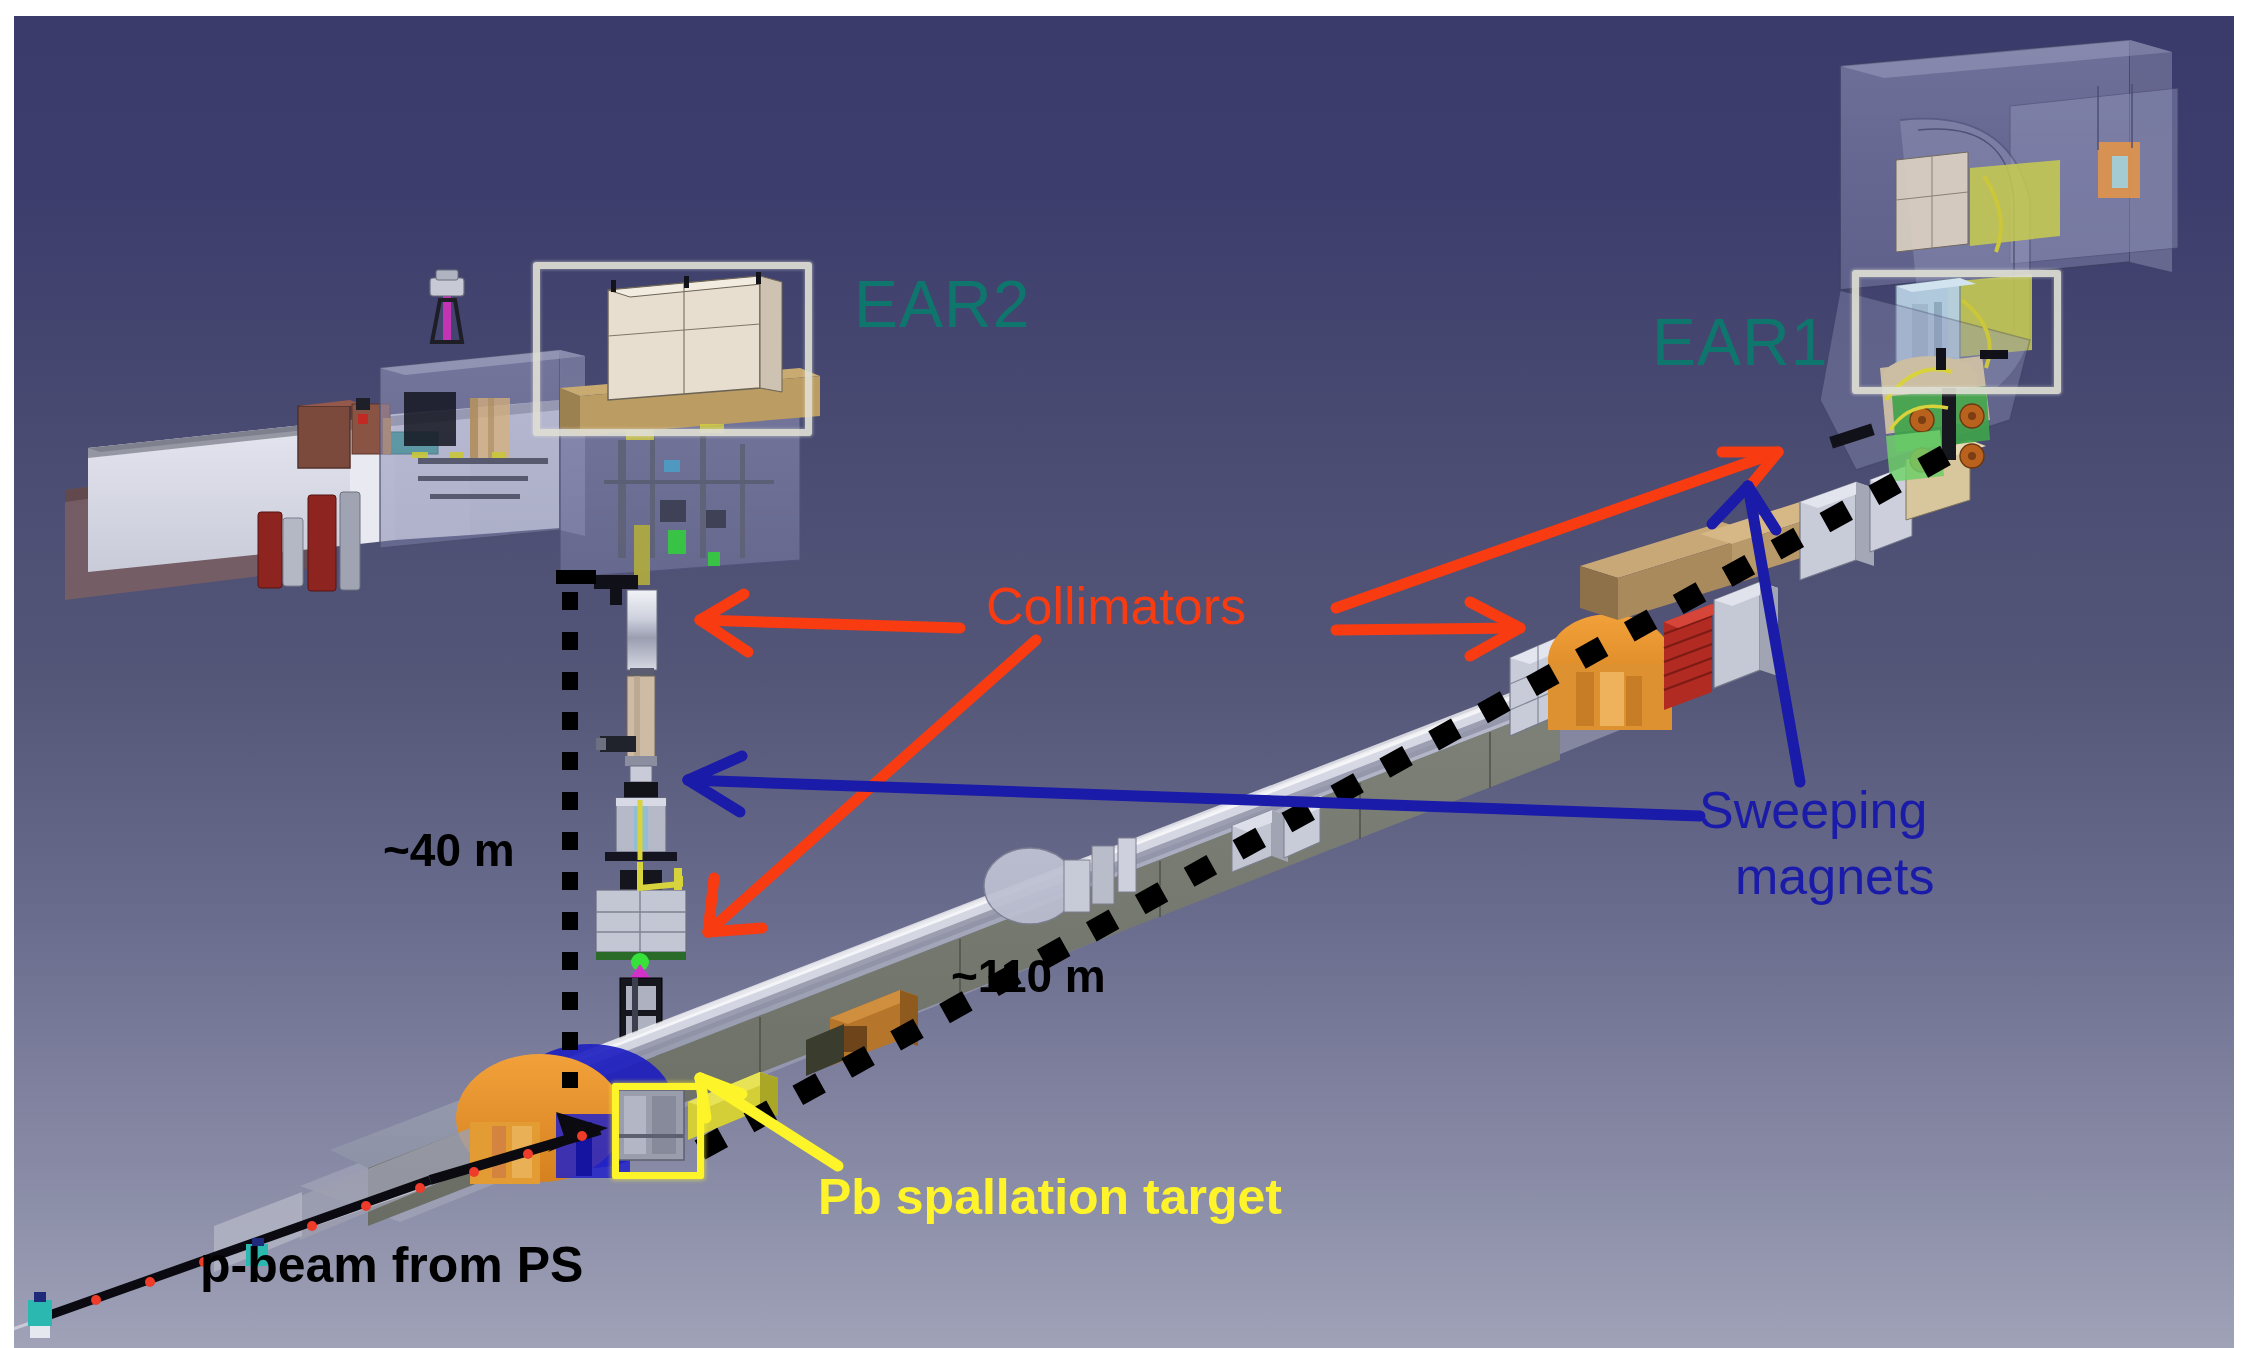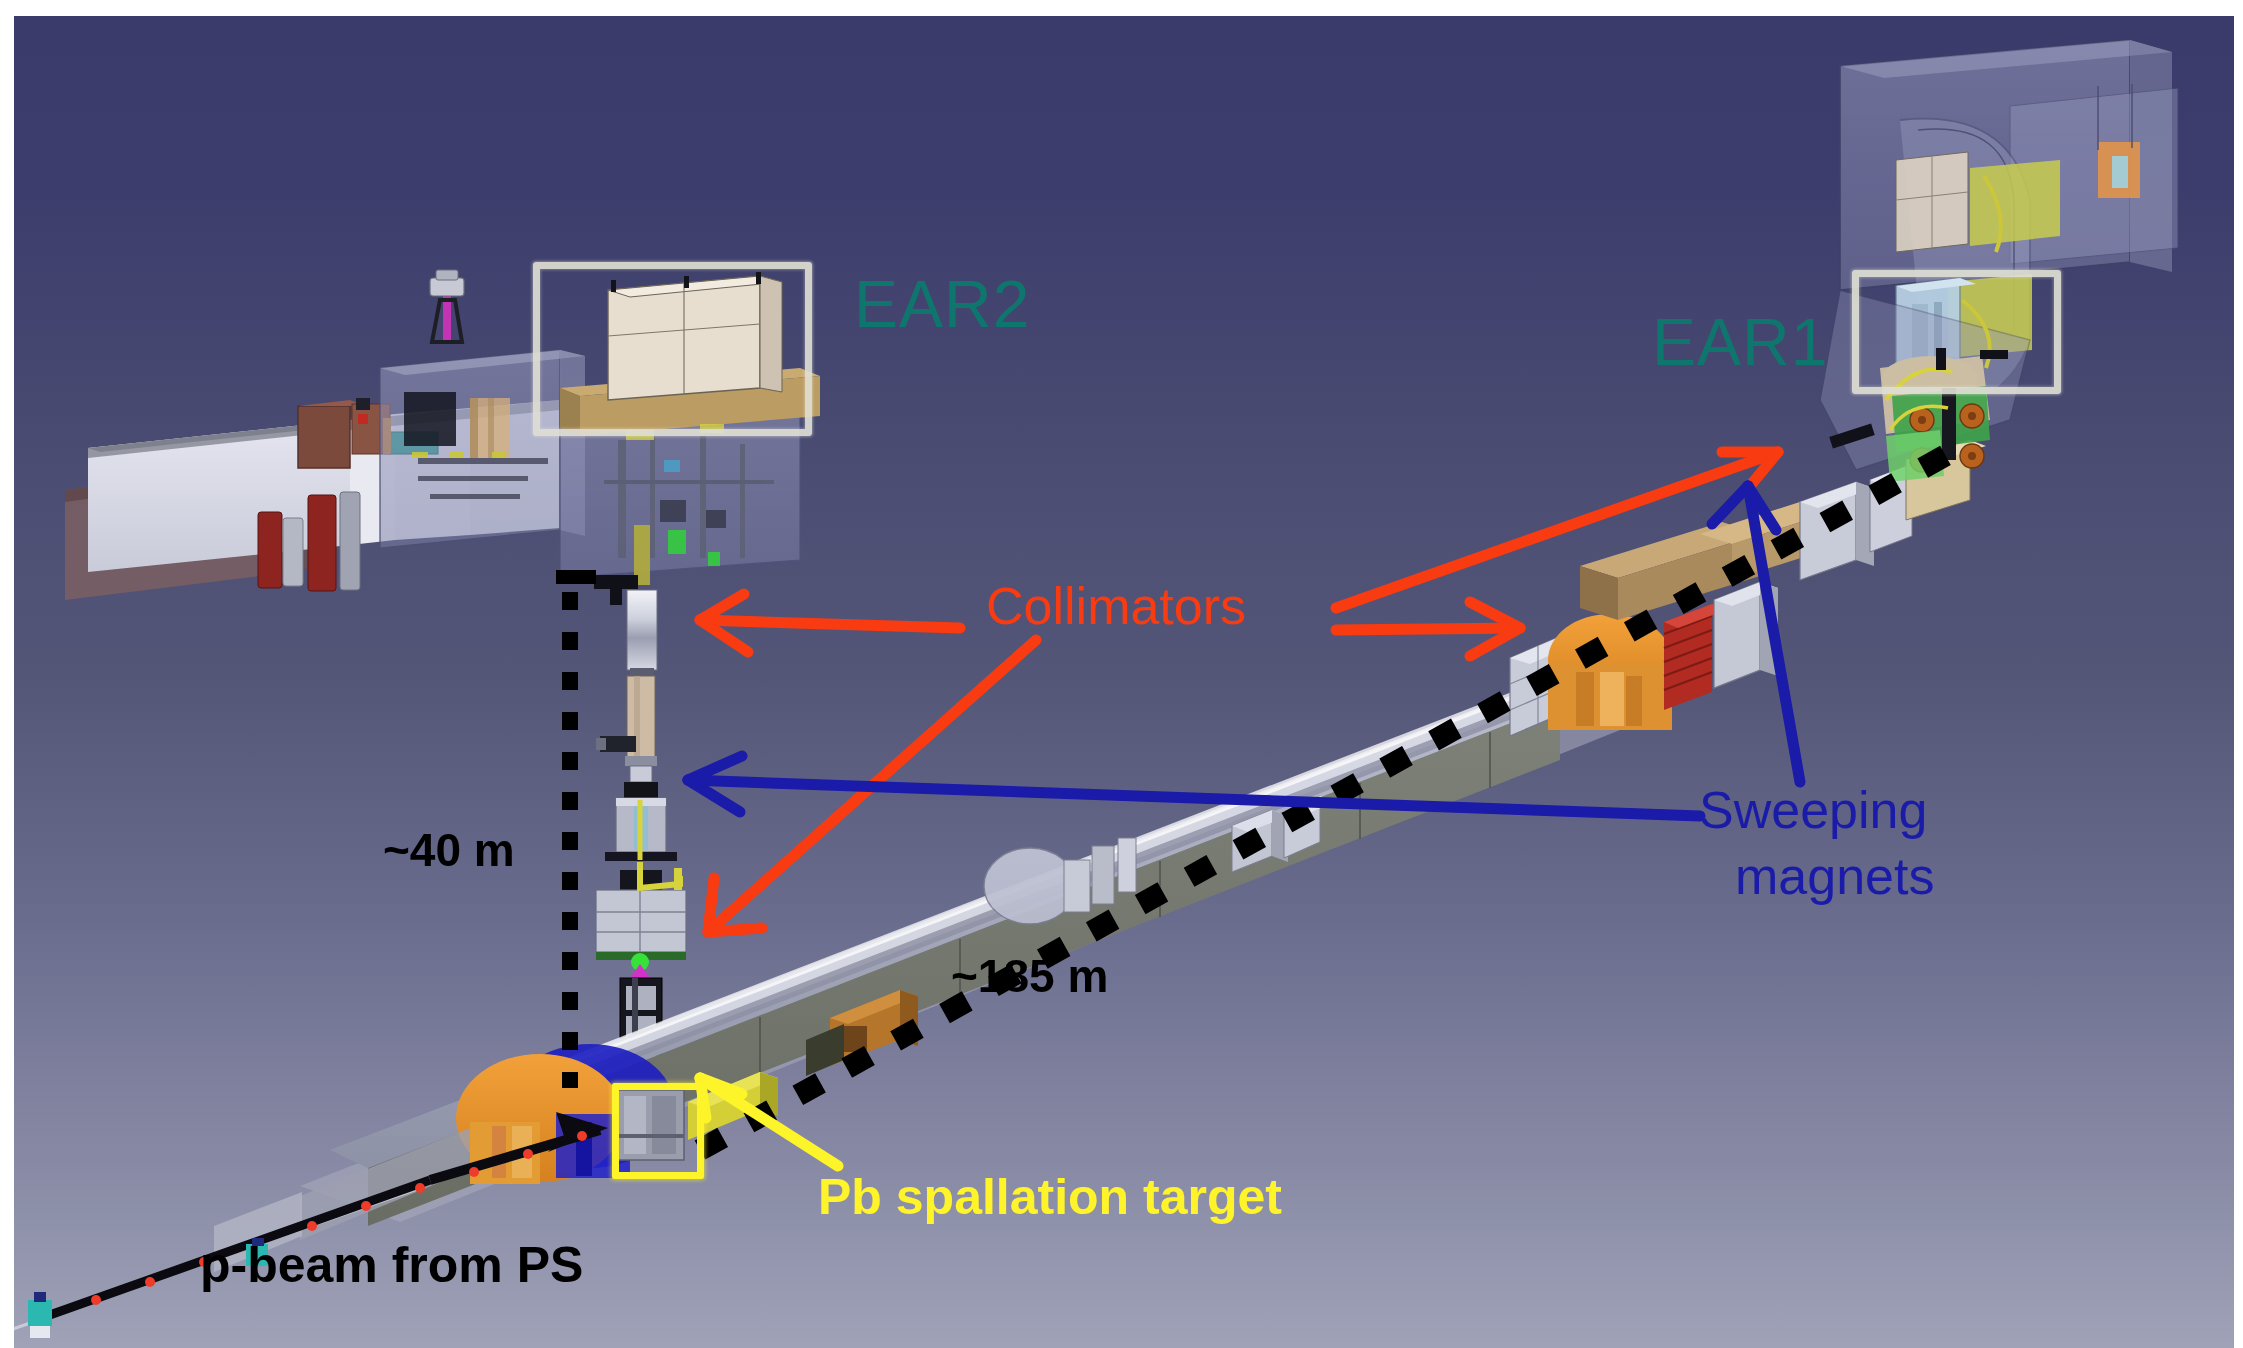--- a/index.html
+++ b/index.html
@@ -501,17 +501,17 @@
   <div id="yellow-target"></div>
 
 
   <div id="lbl-ear2" class="arealabel nosel">EAR2</div>
   <div id="lbl-ear1" class="arealabel nosel">EAR1</div>
 
   <div id="lbl-collimators" class="anno nosel">Collimators</div>
   <div id="lbl-sweep1" class="anno nosel">Sweeping</div>
   <div id="lbl-sweep2" class="anno nosel">magnets</div>
   <div id="lbl-20m" class="anno nosel">~40 m</div>
-  <div id="lbl-185m" class="anno nosel">~185 m</div>
+  <div id="lbl-185m" class="anno nosel">~110 m</div>
   <div id="lbl-pb" class="anno nosel">Pb spallation target</div>
   <div id="lbl-pbeam" class="anno nosel">p-beam from PS</div>
 
 </div>
 
 </body></html>

